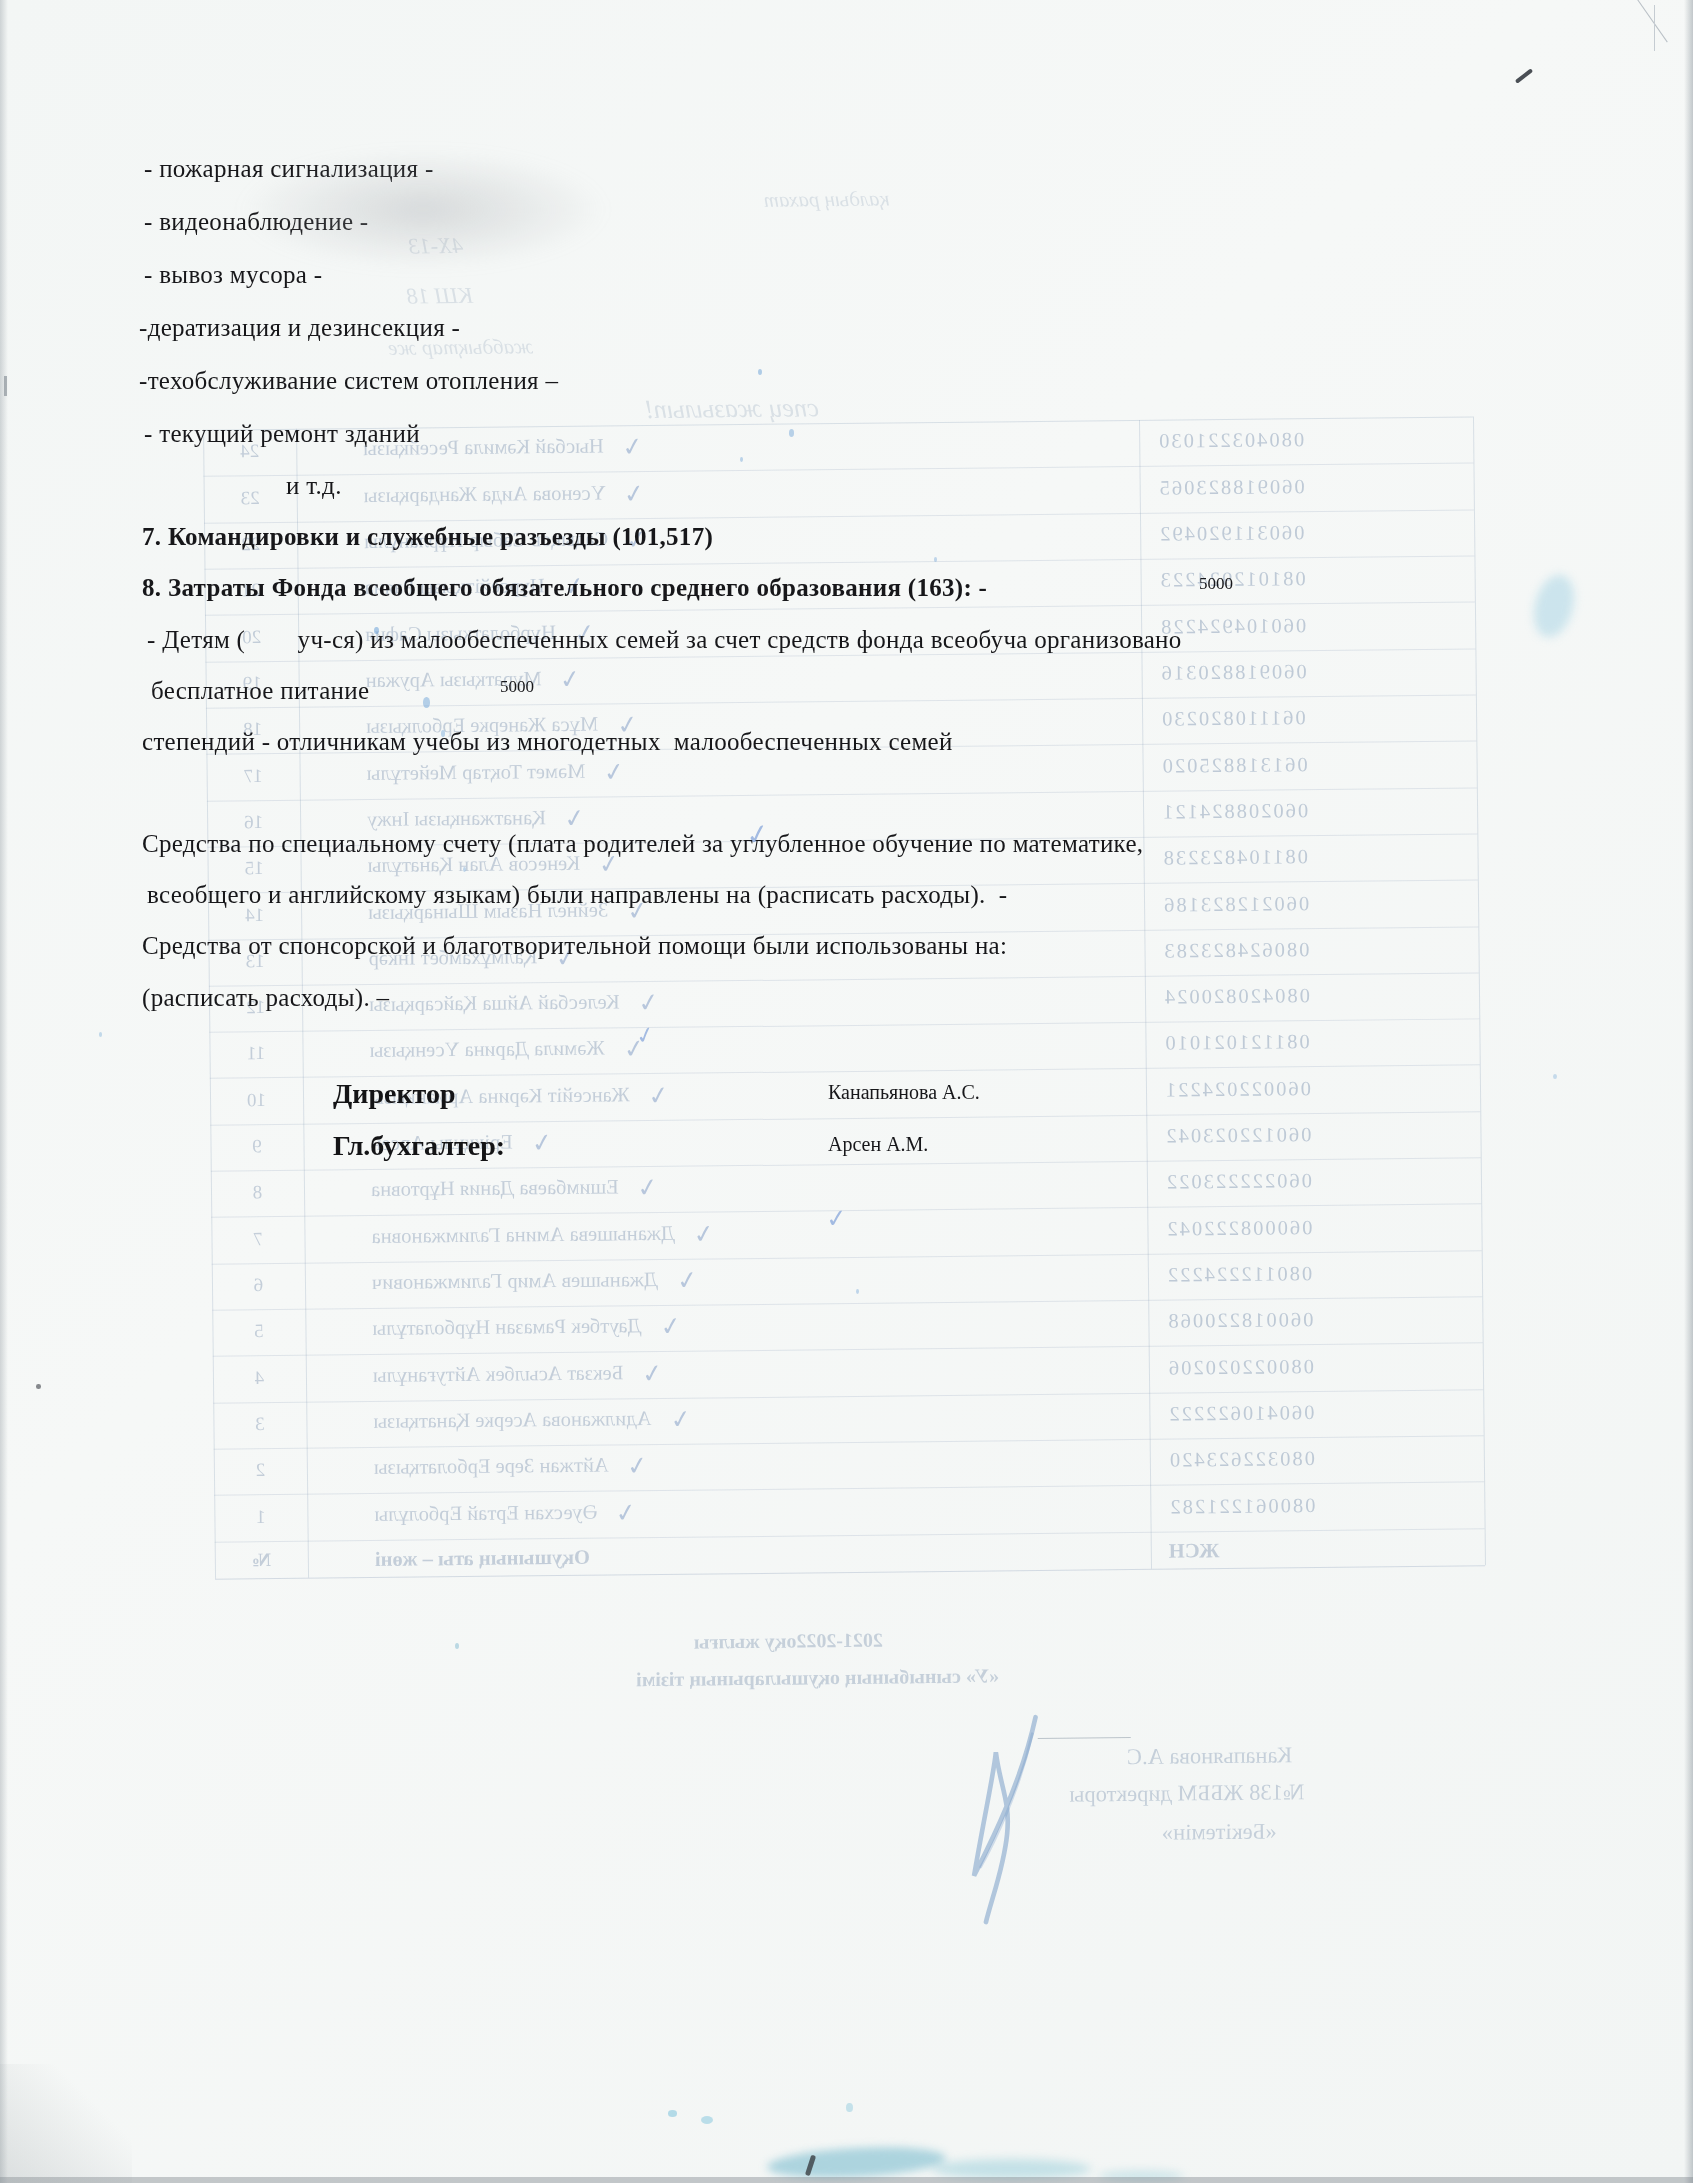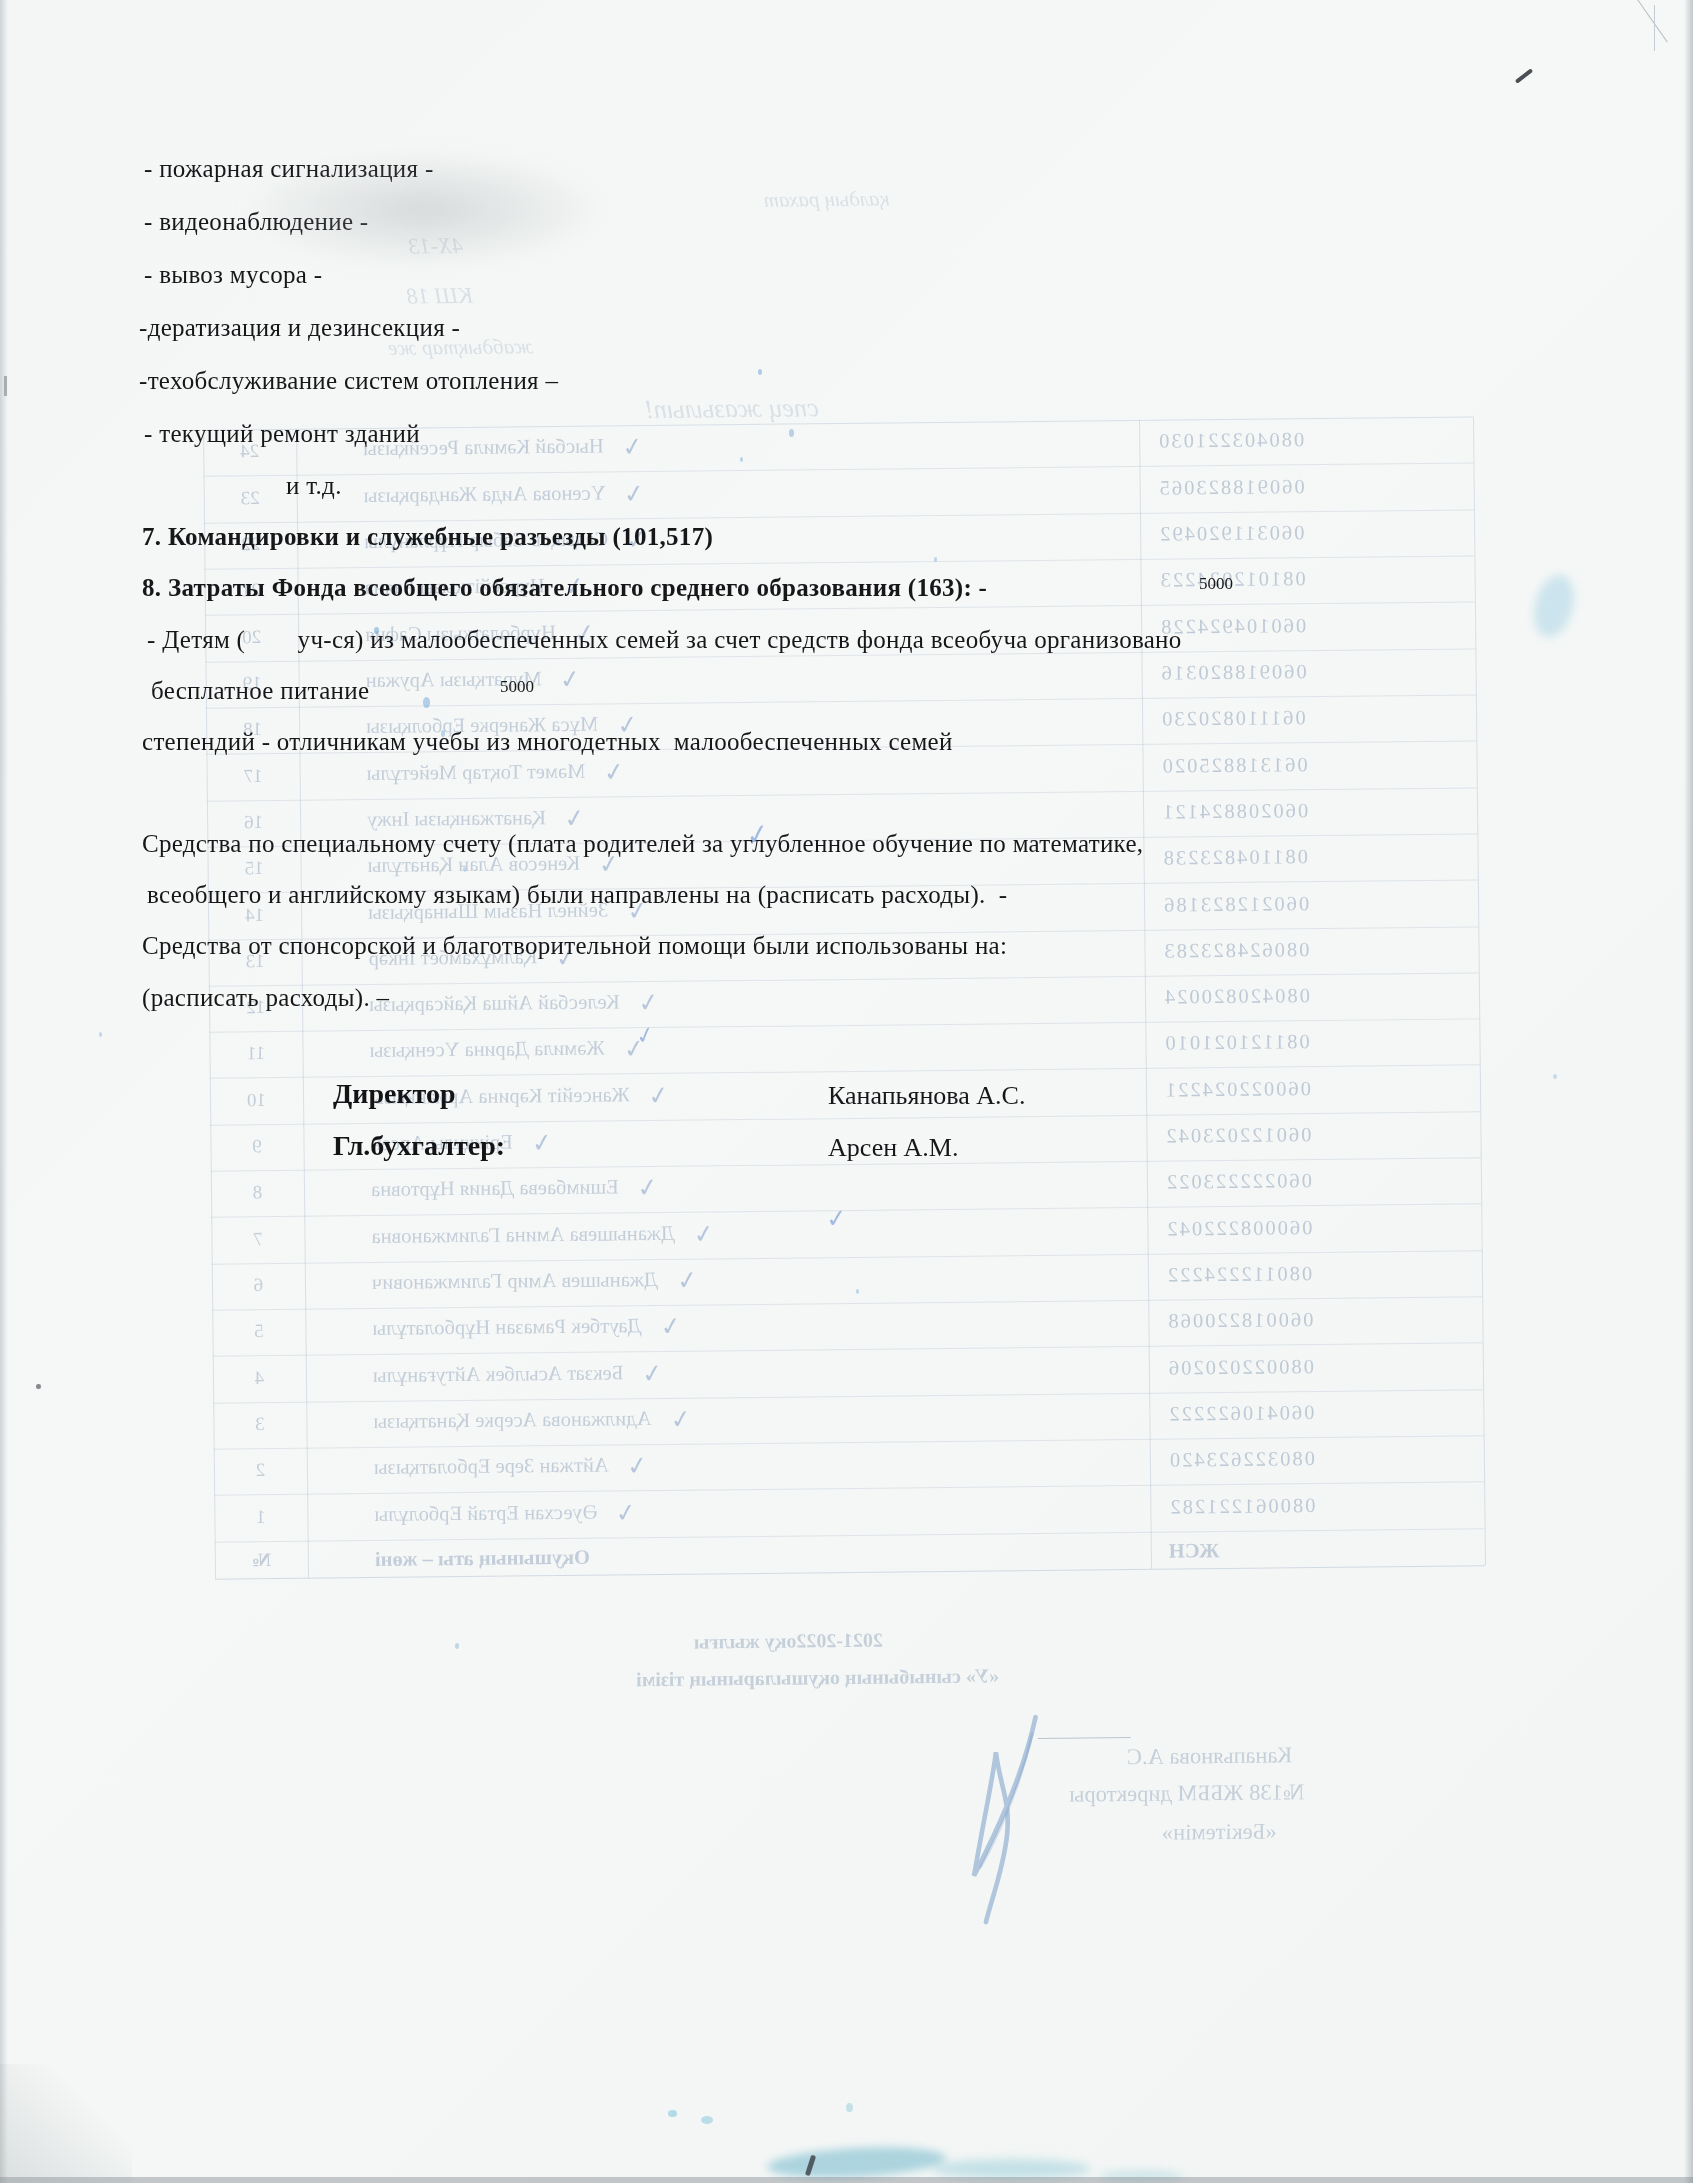--- a/index.html
+++ b/index.html
@@ -4,21 +4,21 @@
 <style>
   html,body{margin:0;padding:0;}
   body{width:1694px;height:2183px;background:#e8ebea;font-family:"Liberation Serif",serif;}
   #page{position:relative;width:1694px;height:2183px;overflow:hidden;
         background:linear-gradient(135deg,#f3f6f5 0%,#f6f8f7 40%,#f2f5f4 100%);}
   
   .line{position:absolute;font-size:25px;color:#17171a;white-space:pre;letter-spacing:0.3px;line-height:1.1;}
   .b{font-weight:700;}
   .val{position:absolute;font-size:17px;color:#17171a;}
   .sig-role{position:absolute;font-size:28px;font-weight:700;color:#141416;}
-  .sig-name{position:absolute;font-size:26px;color:#17171a;}
+  .sig-name{position:absolute;font-size:20px;color:#17171a;}
   
   #ghost{position:absolute;left:0;top:0;width:1694px;height:2183px;transform:rotate(-0.6deg);}
   .mir{display:inline-block;transform:scaleX(-1);}
   .gline{position:absolute;background:rgba(140,160,186,.28);}
   .grow{position:absolute;left:210px;width:1270px;height:46px;border-bottom:0.7px solid rgba(140,160,186,.22);}
   .gcell{color:rgba(126,148,177,.42);font-size:20.5px;white-space:pre;}
   .gnum{position:absolute;left:0;top:10.6px;width:93px;text-align:center;font-size:19px;}
   .gnamebox{position:absolute;left:160px;top:9.3px;display:flex;gap:18.5px;align-items:flex-start;}
   .giin{position:absolute;left:954px;top:10px;letter-spacing:2px;color:rgba(126,148,177,.46);}
   .gcheck{color:rgba(108,140,188,.45);font-size:25px;transform:rotate(-8deg);margin-top:-2.6px;}

